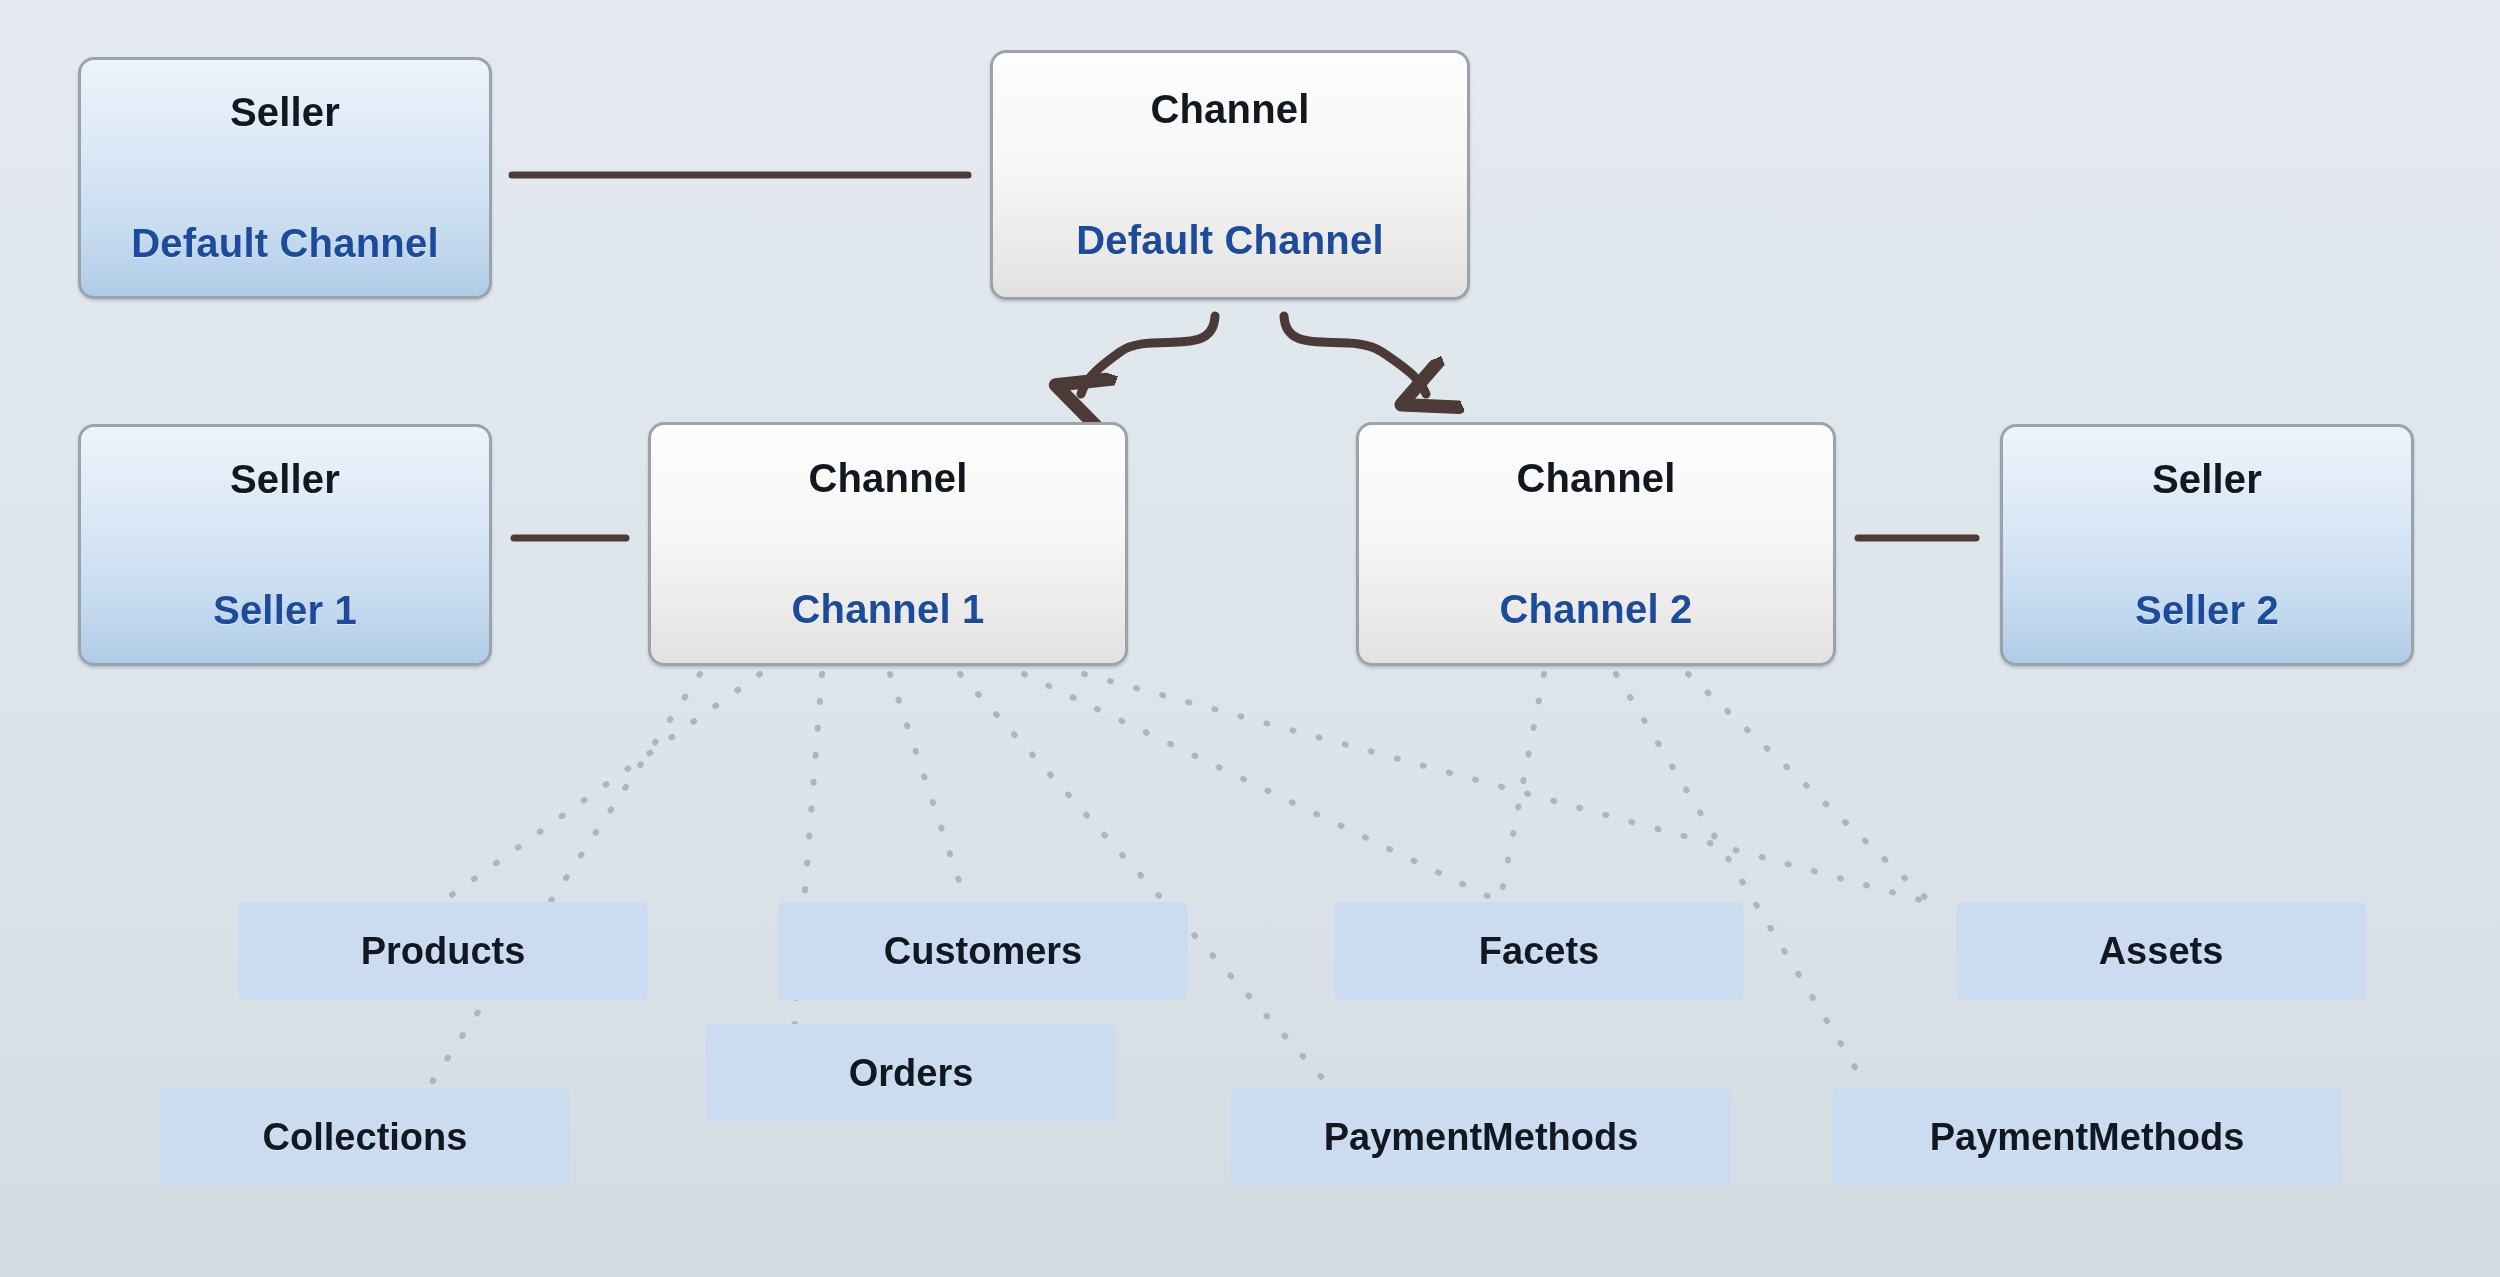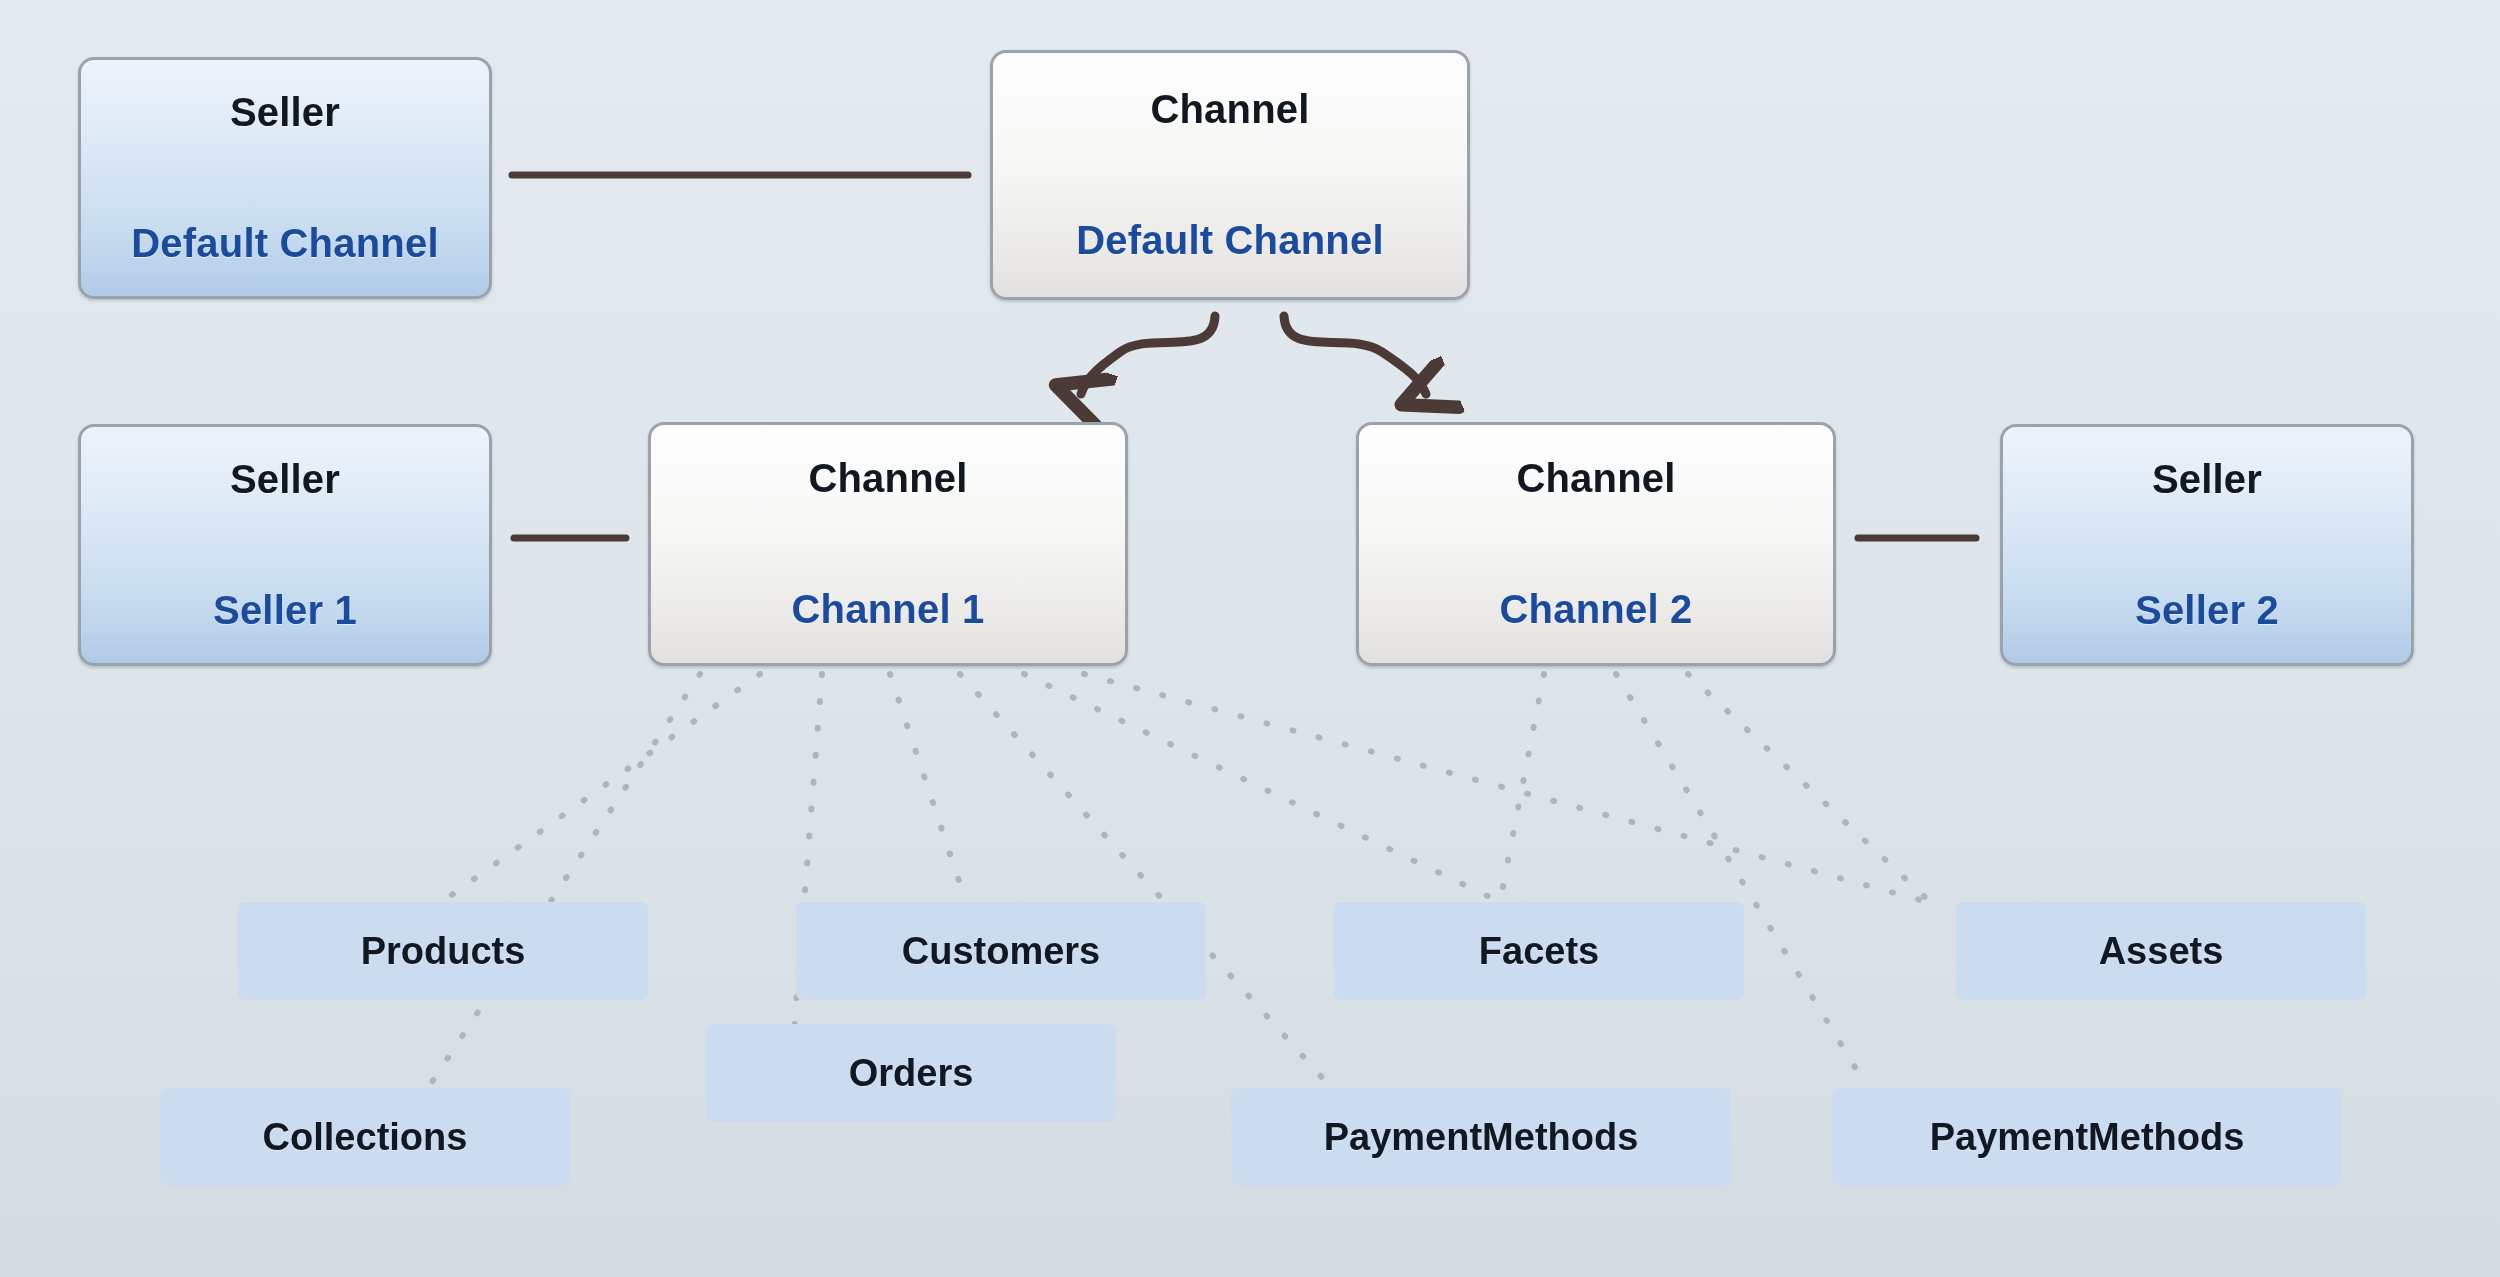--- a/index.html
+++ b/index.html
@@ -127,21 +127,21 @@
       </div>
       <div class="node entity seller-box" style="left: 2000px; top: 424px; width: 414px; height: 242px;">
         <div class="type">Seller</div>
         <div class="name">Seller 2</div>
       </div>
     </div>
   <div id="leaf-layer">
       <div class="node leaf" style="left: 238px; top: 902px; width: 410px; height: 98px;">
         <span>Products</span>
       </div>
-      <div class="node leaf" style="left: 796px; top: 902px; width: 410px; height: 98px;">
+      <div class="node leaf" style="left: 778px; top: 902px; width: 410px; height: 98px;">
         <span>Customers</span>
       </div>
       <div class="node leaf" style="left: 1334px; top: 902px; width: 410px; height: 98px;">
         <span>Facets</span>
       </div>
       <div class="node leaf" style="left: 1956px; top: 902px; width: 410px; height: 98px;">
         <span>Assets</span>
       </div>
       <div class="node leaf" style="left: 160px; top: 1088px; width: 410px; height: 98px;">
         <span>Collections</span>

